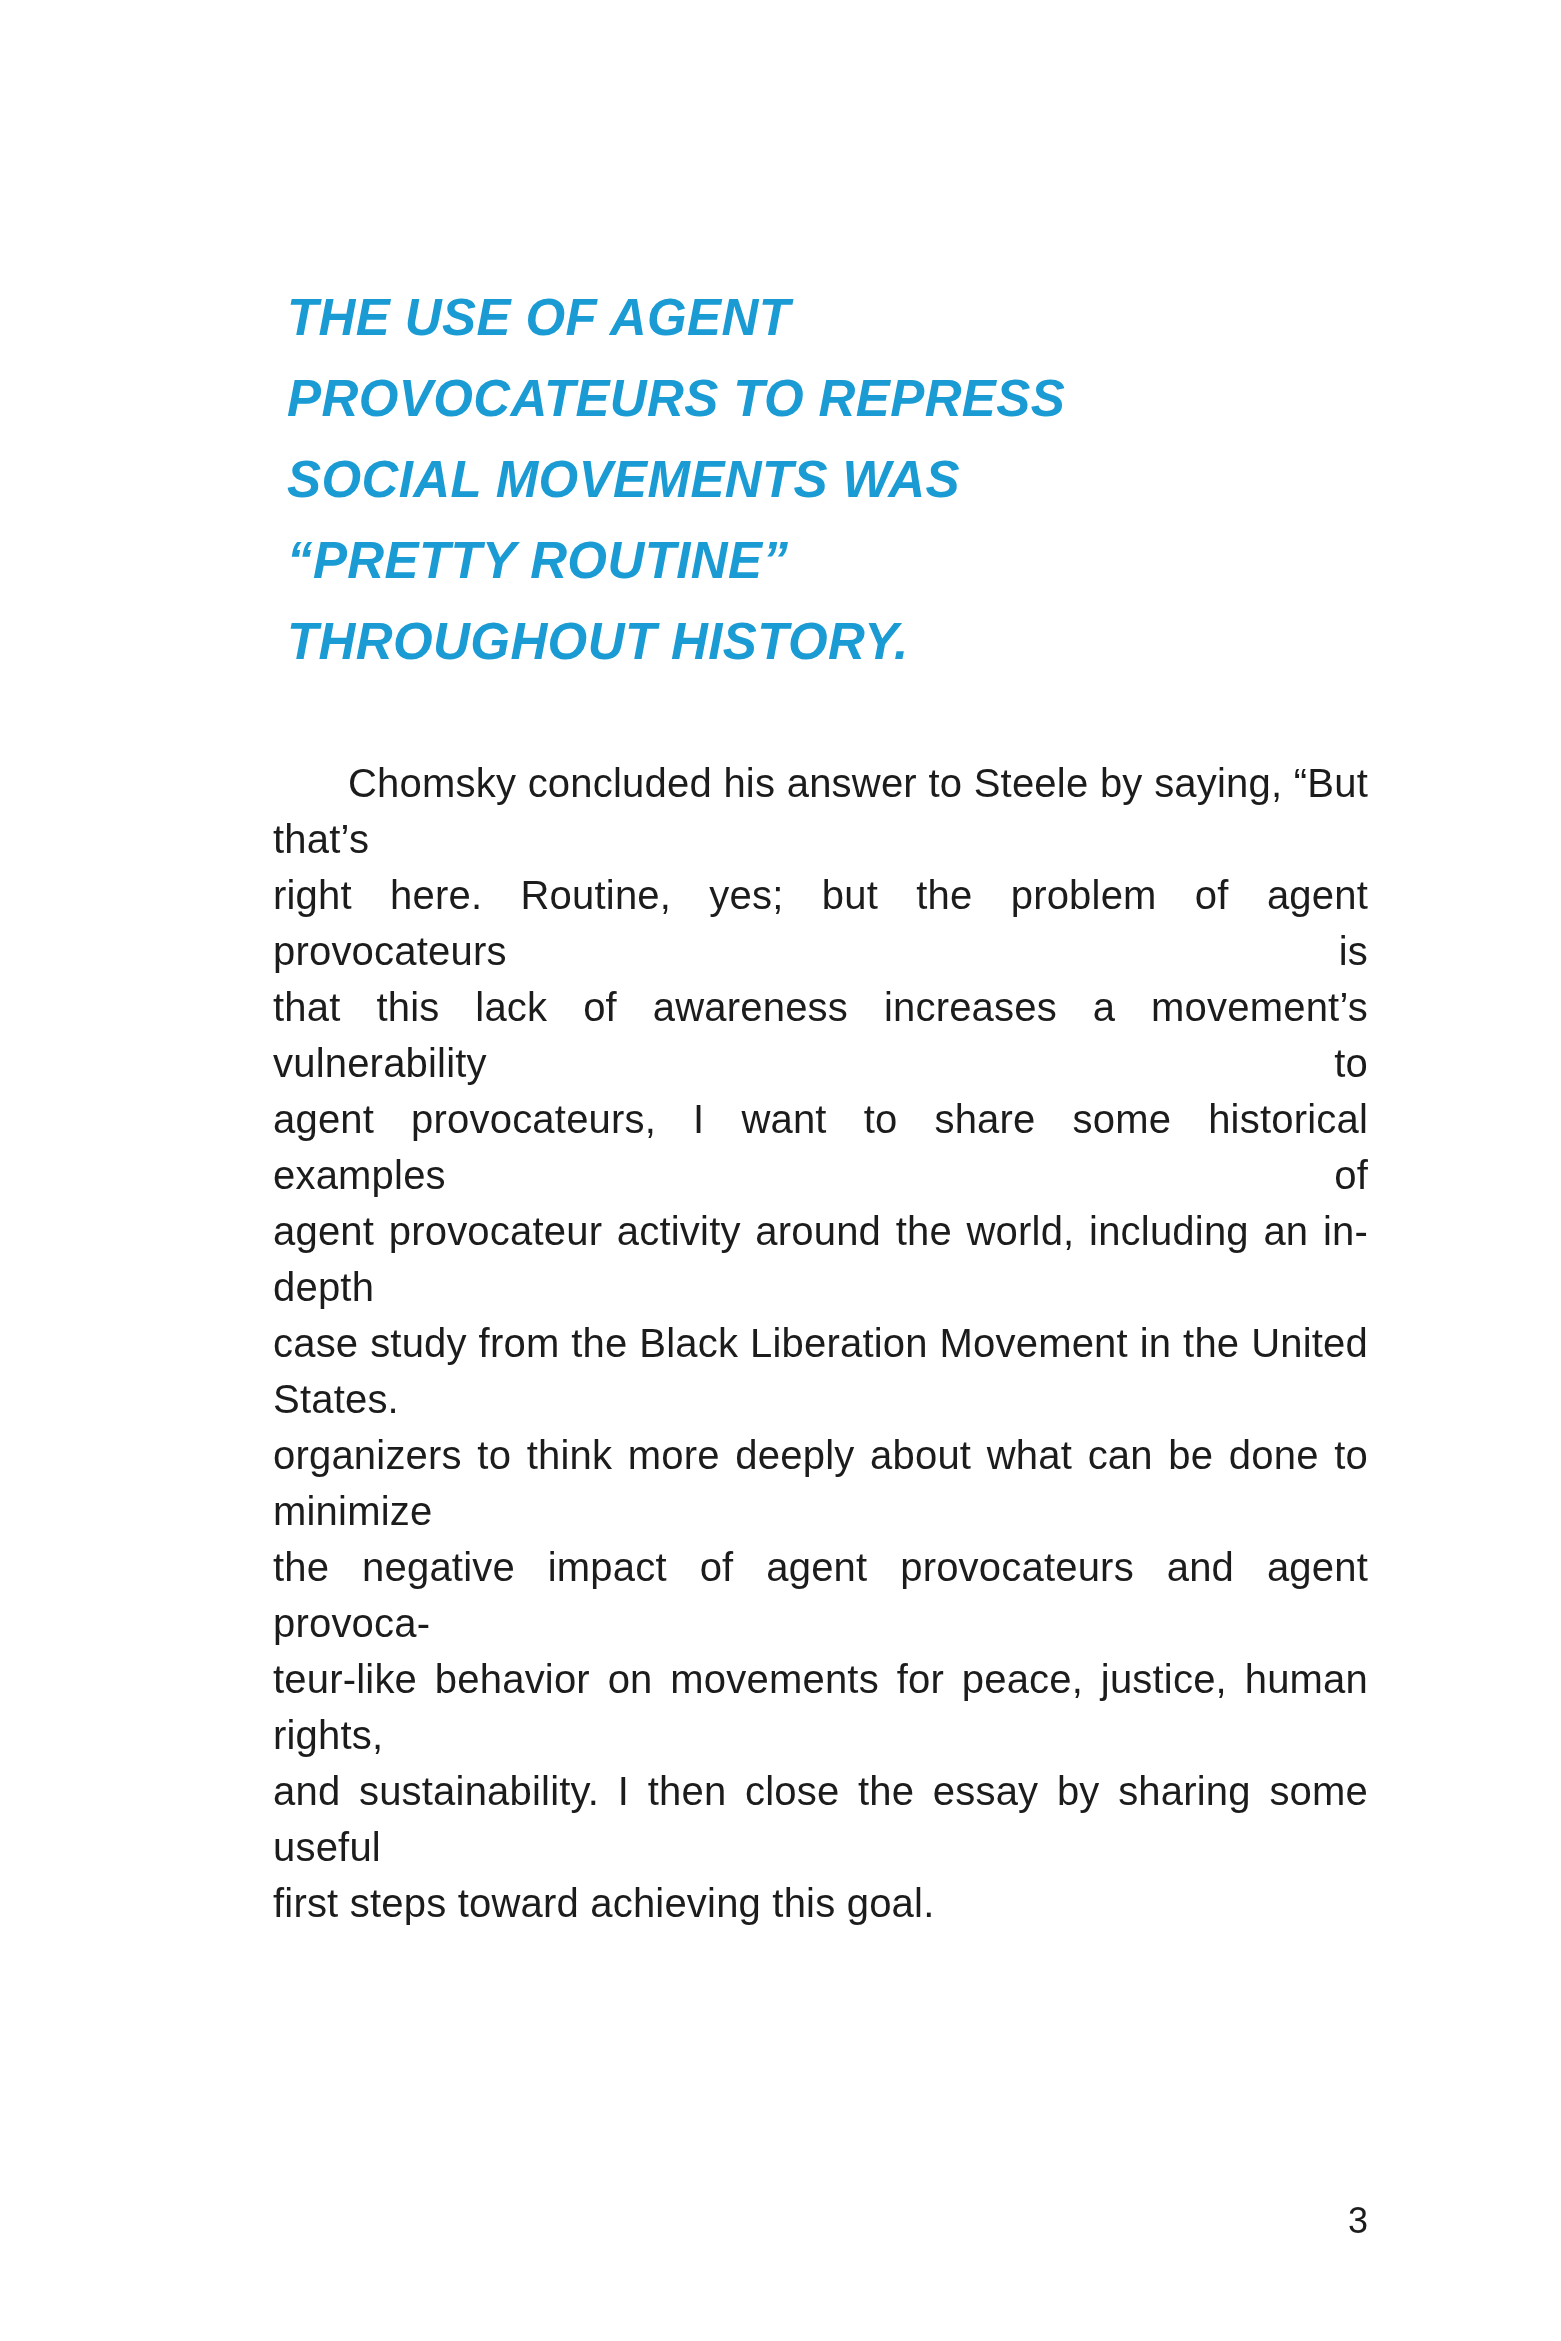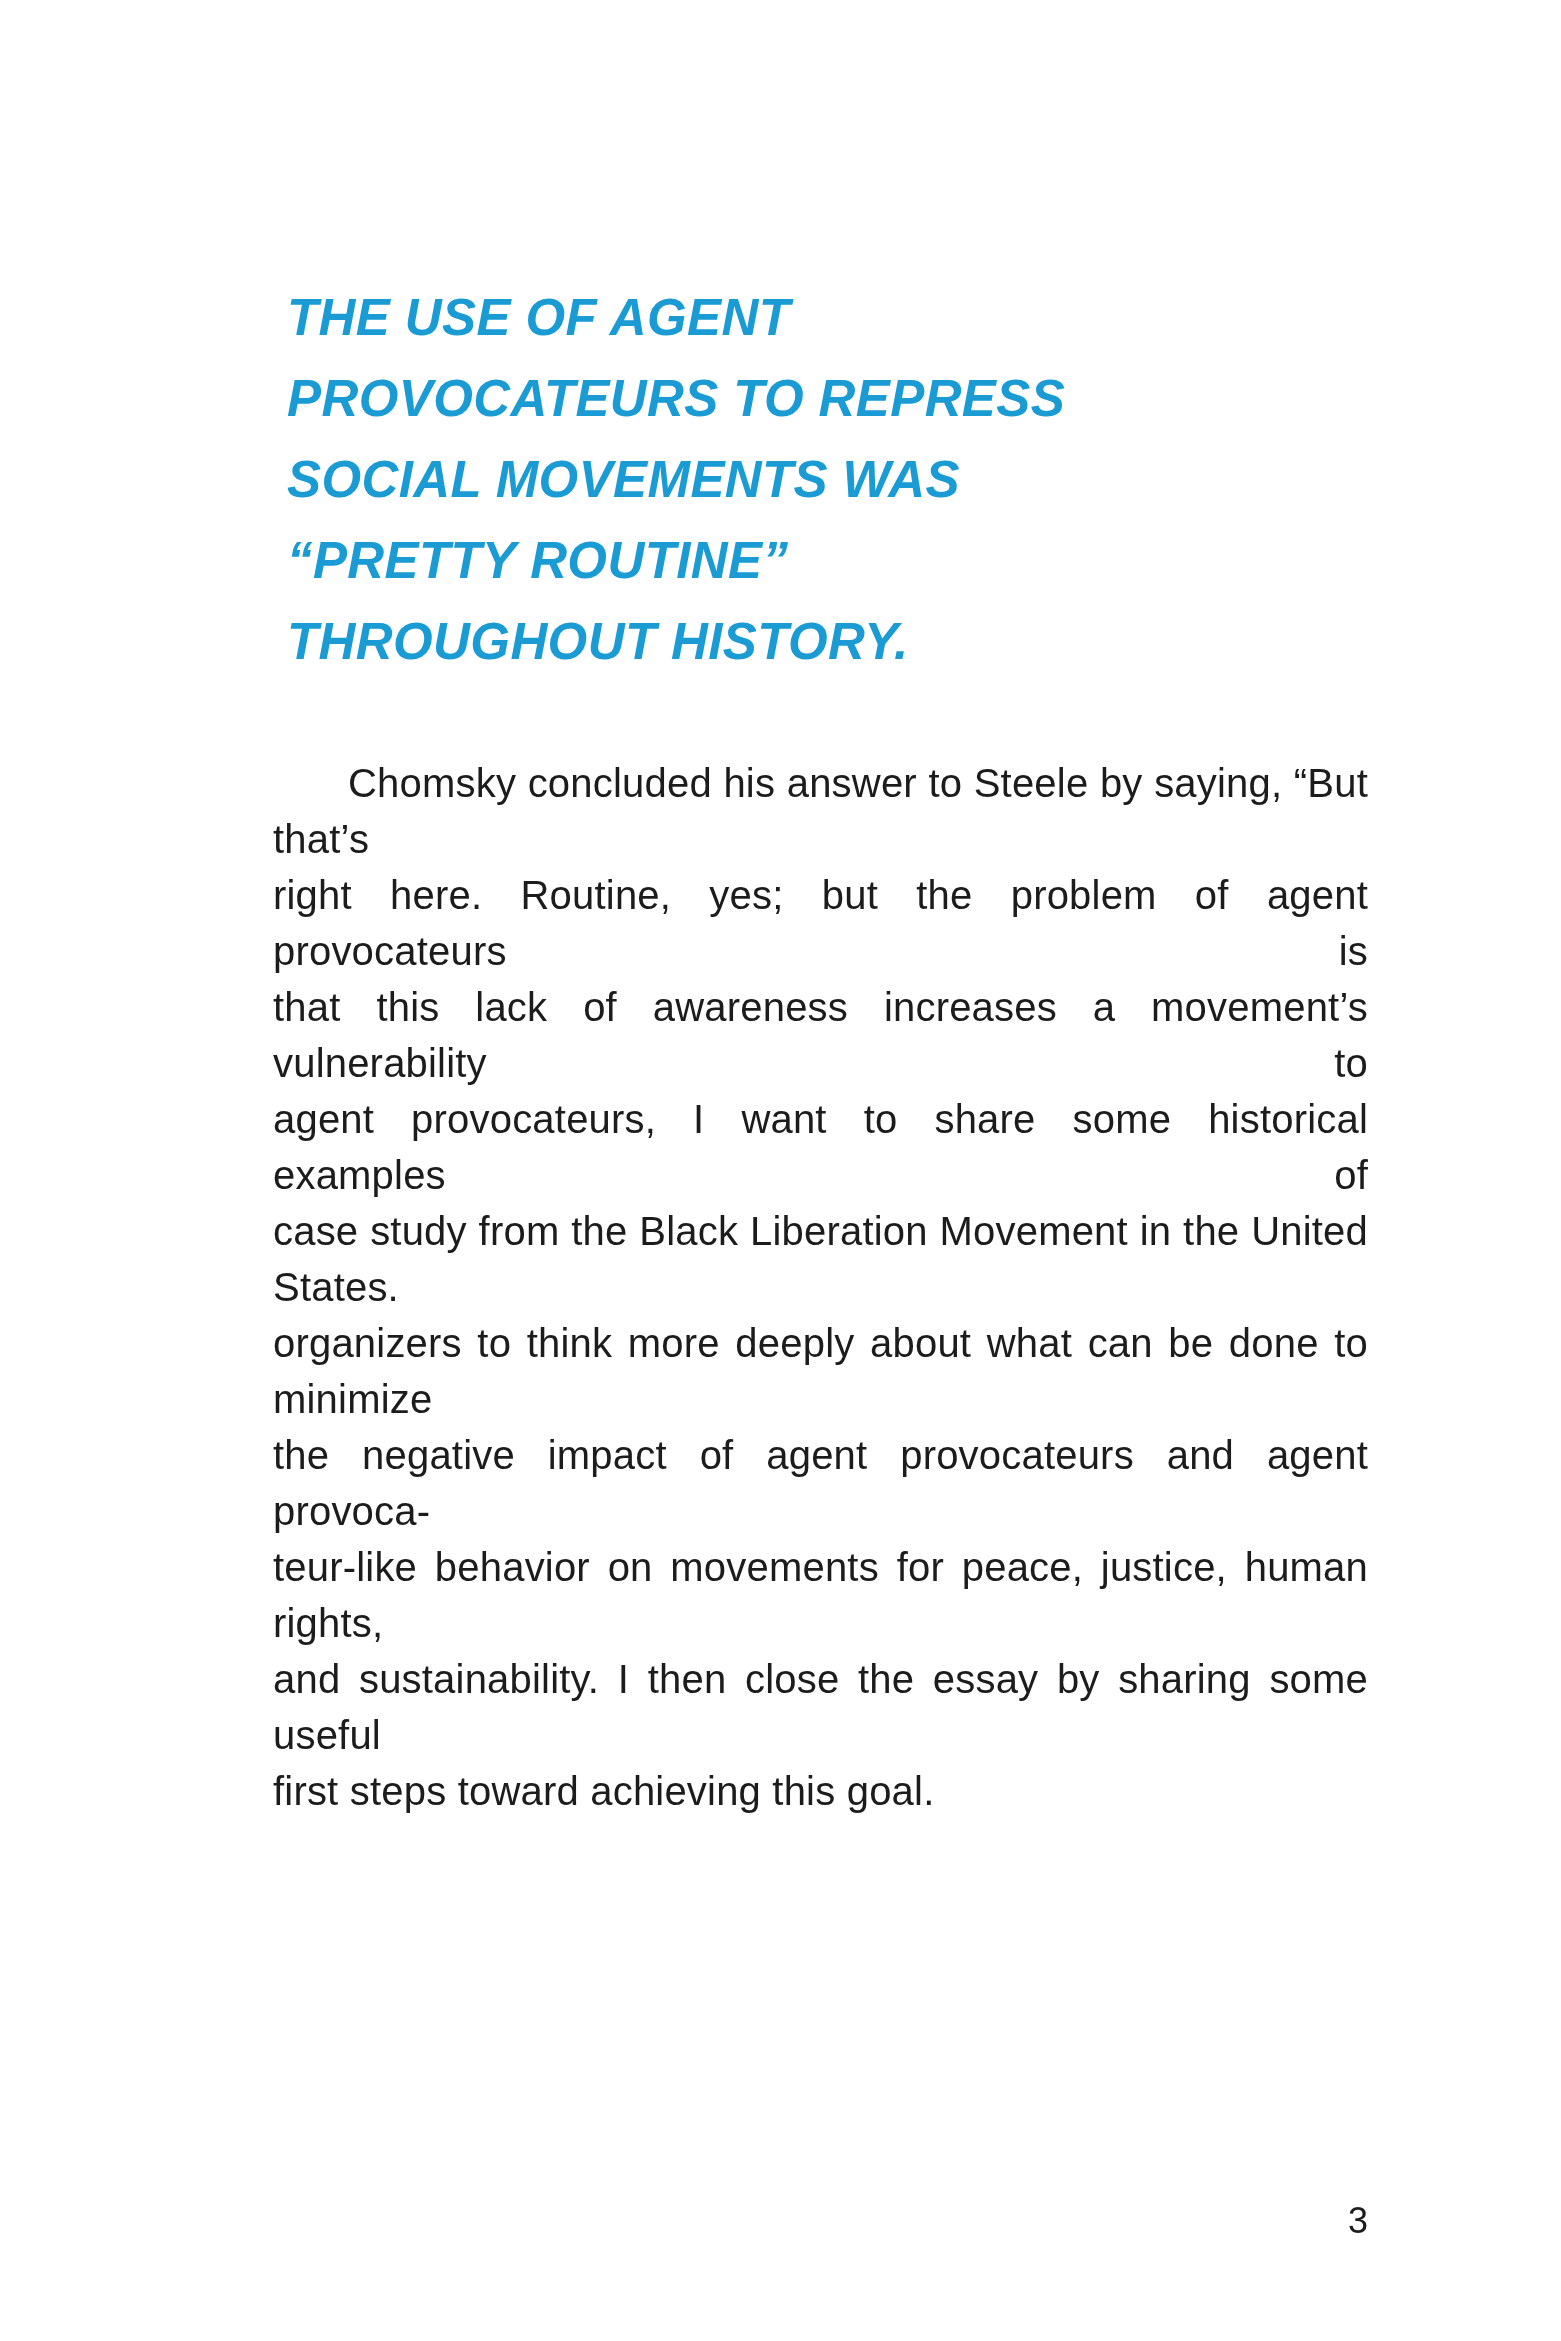--- a/index.html
+++ b/index.html
@@ -75,20 +75,21 @@
     <div class="heading-line">SOCIAL MOVEMENTS WAS</div>
     <div class="heading-line">“PRETTY ROUTINE”</div>
     <div class="heading-line">THROUGHOUT HISTORY.</div>
   </div>
 
   <div class="body-text">
     <div class="body-line first">Chomsky concluded his answer to Steele by saying, “But that’s</div>
     <div class="body-line">right here. Routine, yes; but the problem of agent provocateurs is</div>
     <div class="body-line">that this lack of awareness increases a movement’s vulnerability to</div>
     <div class="body-line">agent provocateurs, I want to share some historical examples of</div>
+    <div class="body-line">agent provocateur activity around the world, including an in-depth</div>
     <div class="body-line">case study from the Black Liberation Movement in the United States.</div>
     <div class="body-line">organizers to think more deeply about what can be done to minimize</div>
     <div class="body-line">the negative impact of agent provocateurs and agent provoca-</div>
     <div class="body-line">teur-like behavior on movements for peace, justice, human rights,</div>
     <div class="body-line">and sustainability. I then close the essay by sharing some useful</div>
     <div class="body-line last">first steps toward achieving this goal.</div>
   </div>
 
   <div class="page-number">3</div>
 

